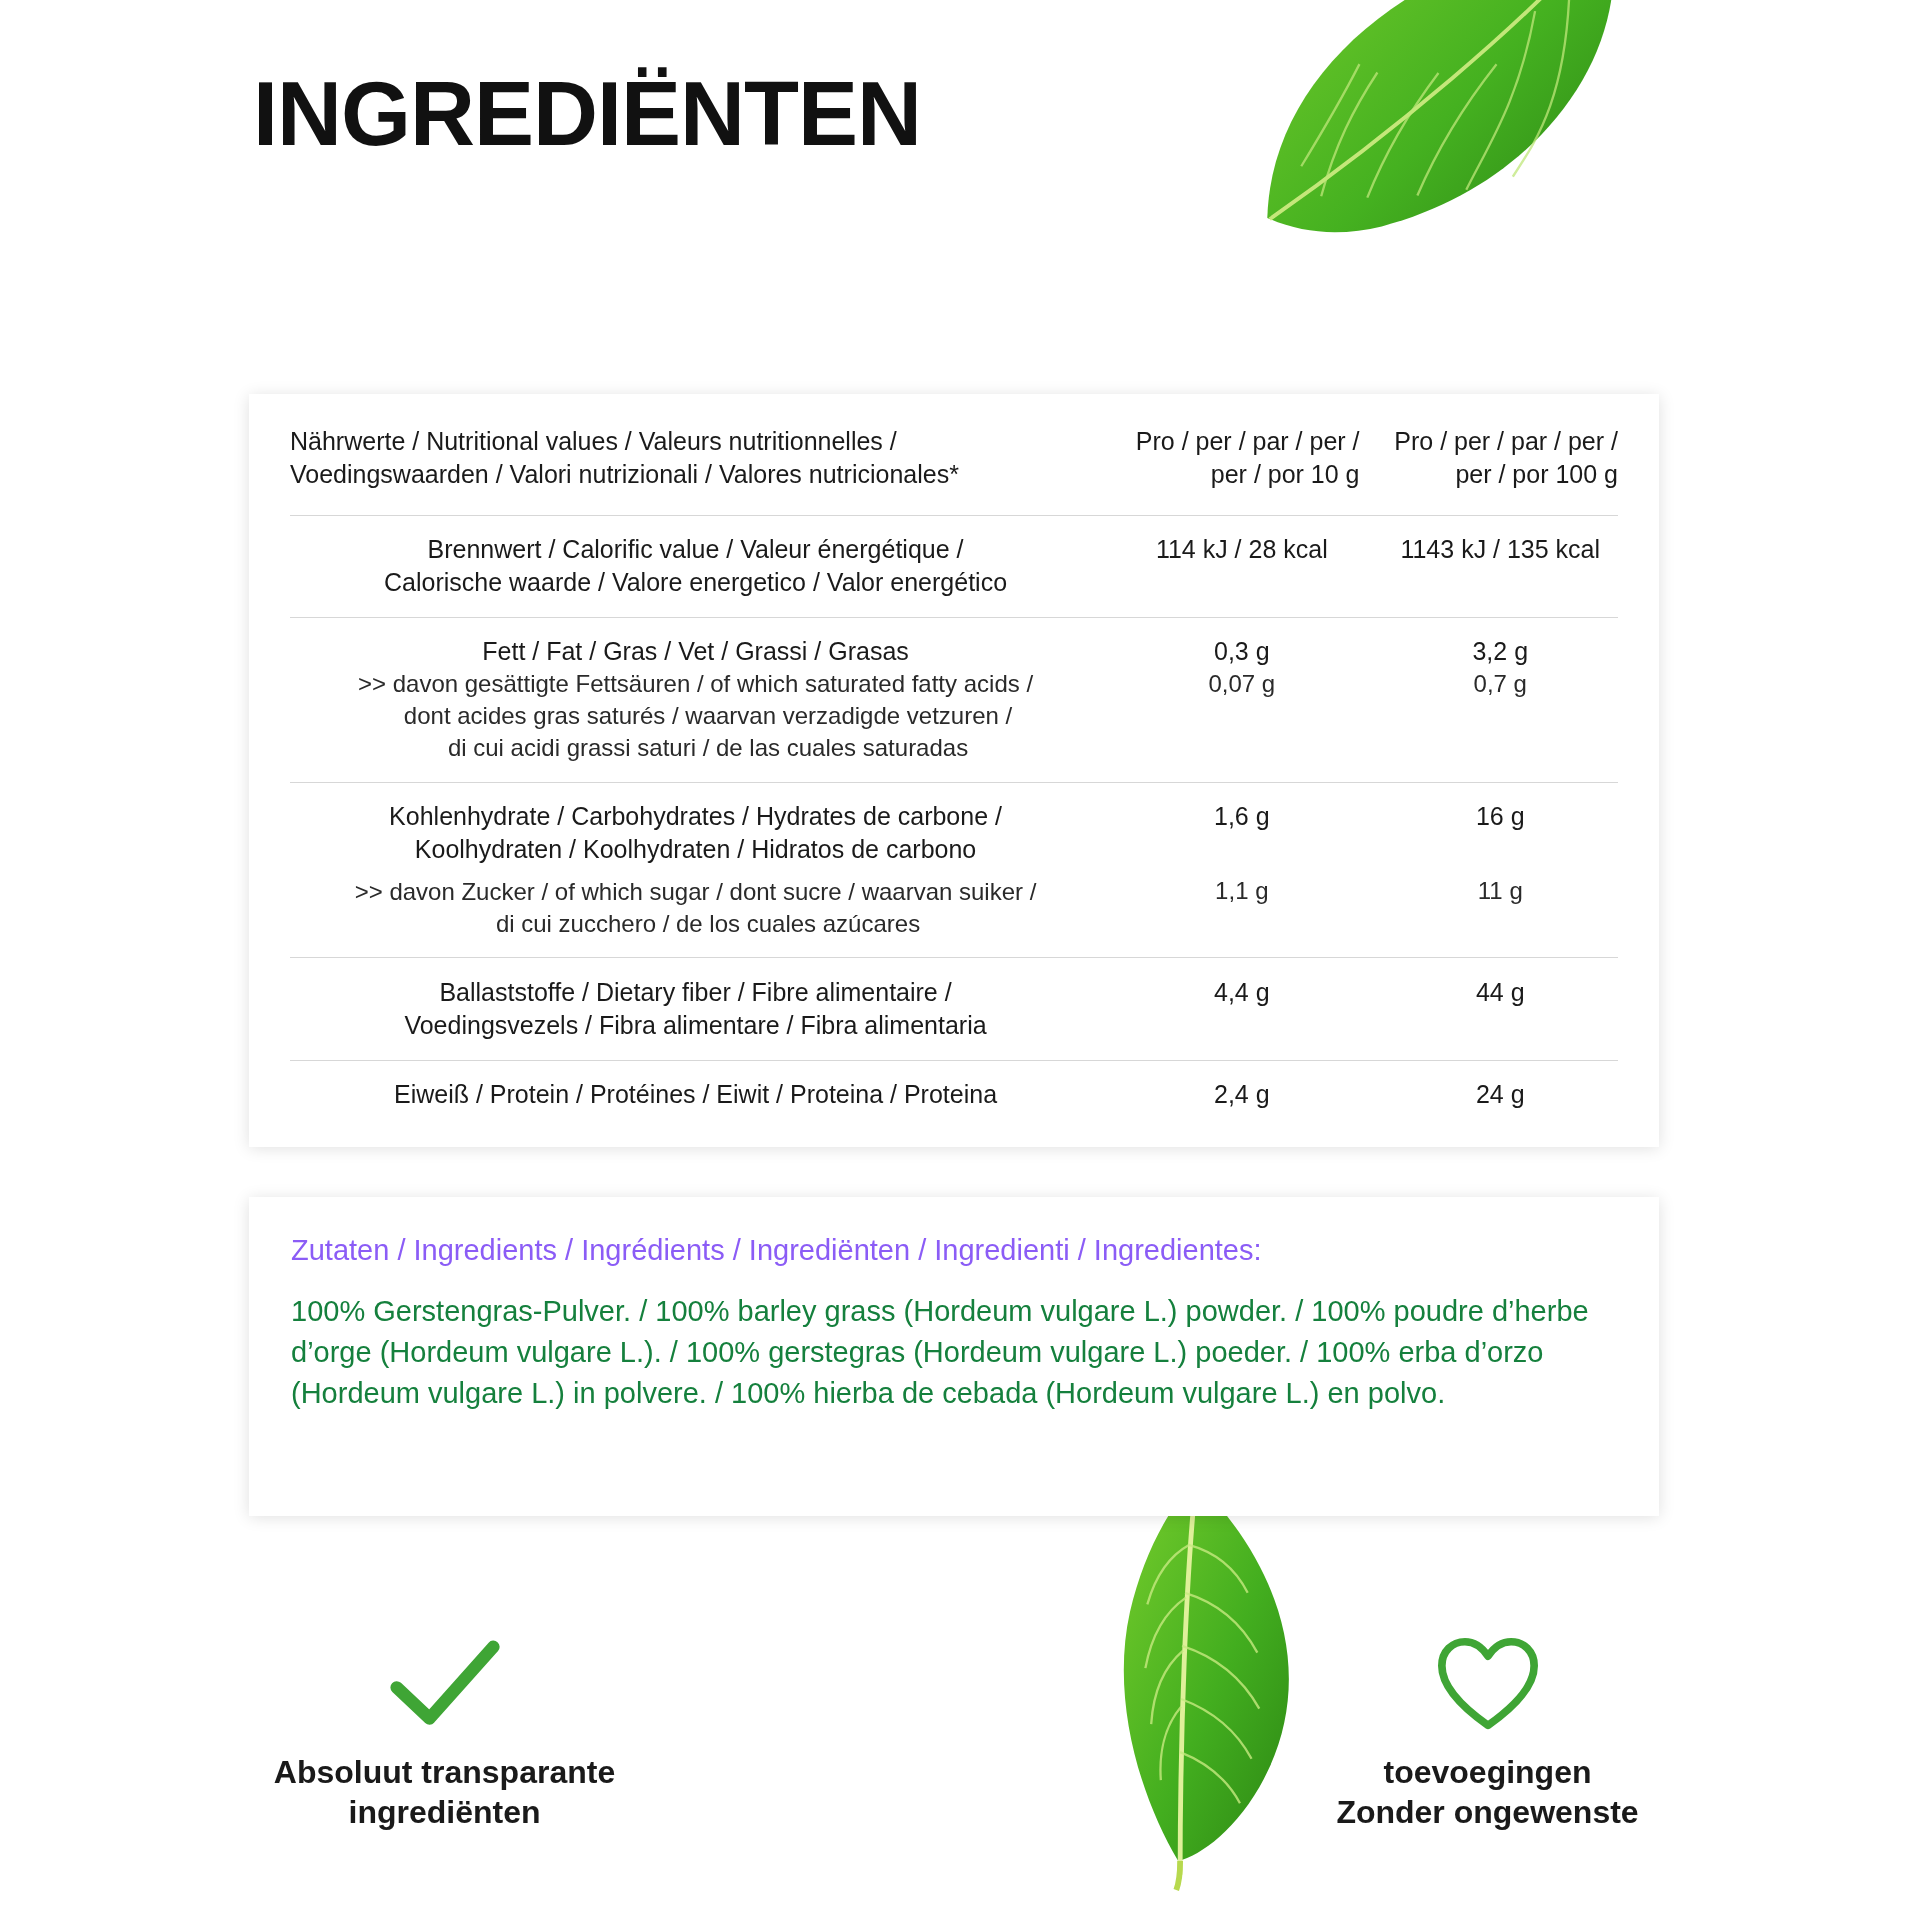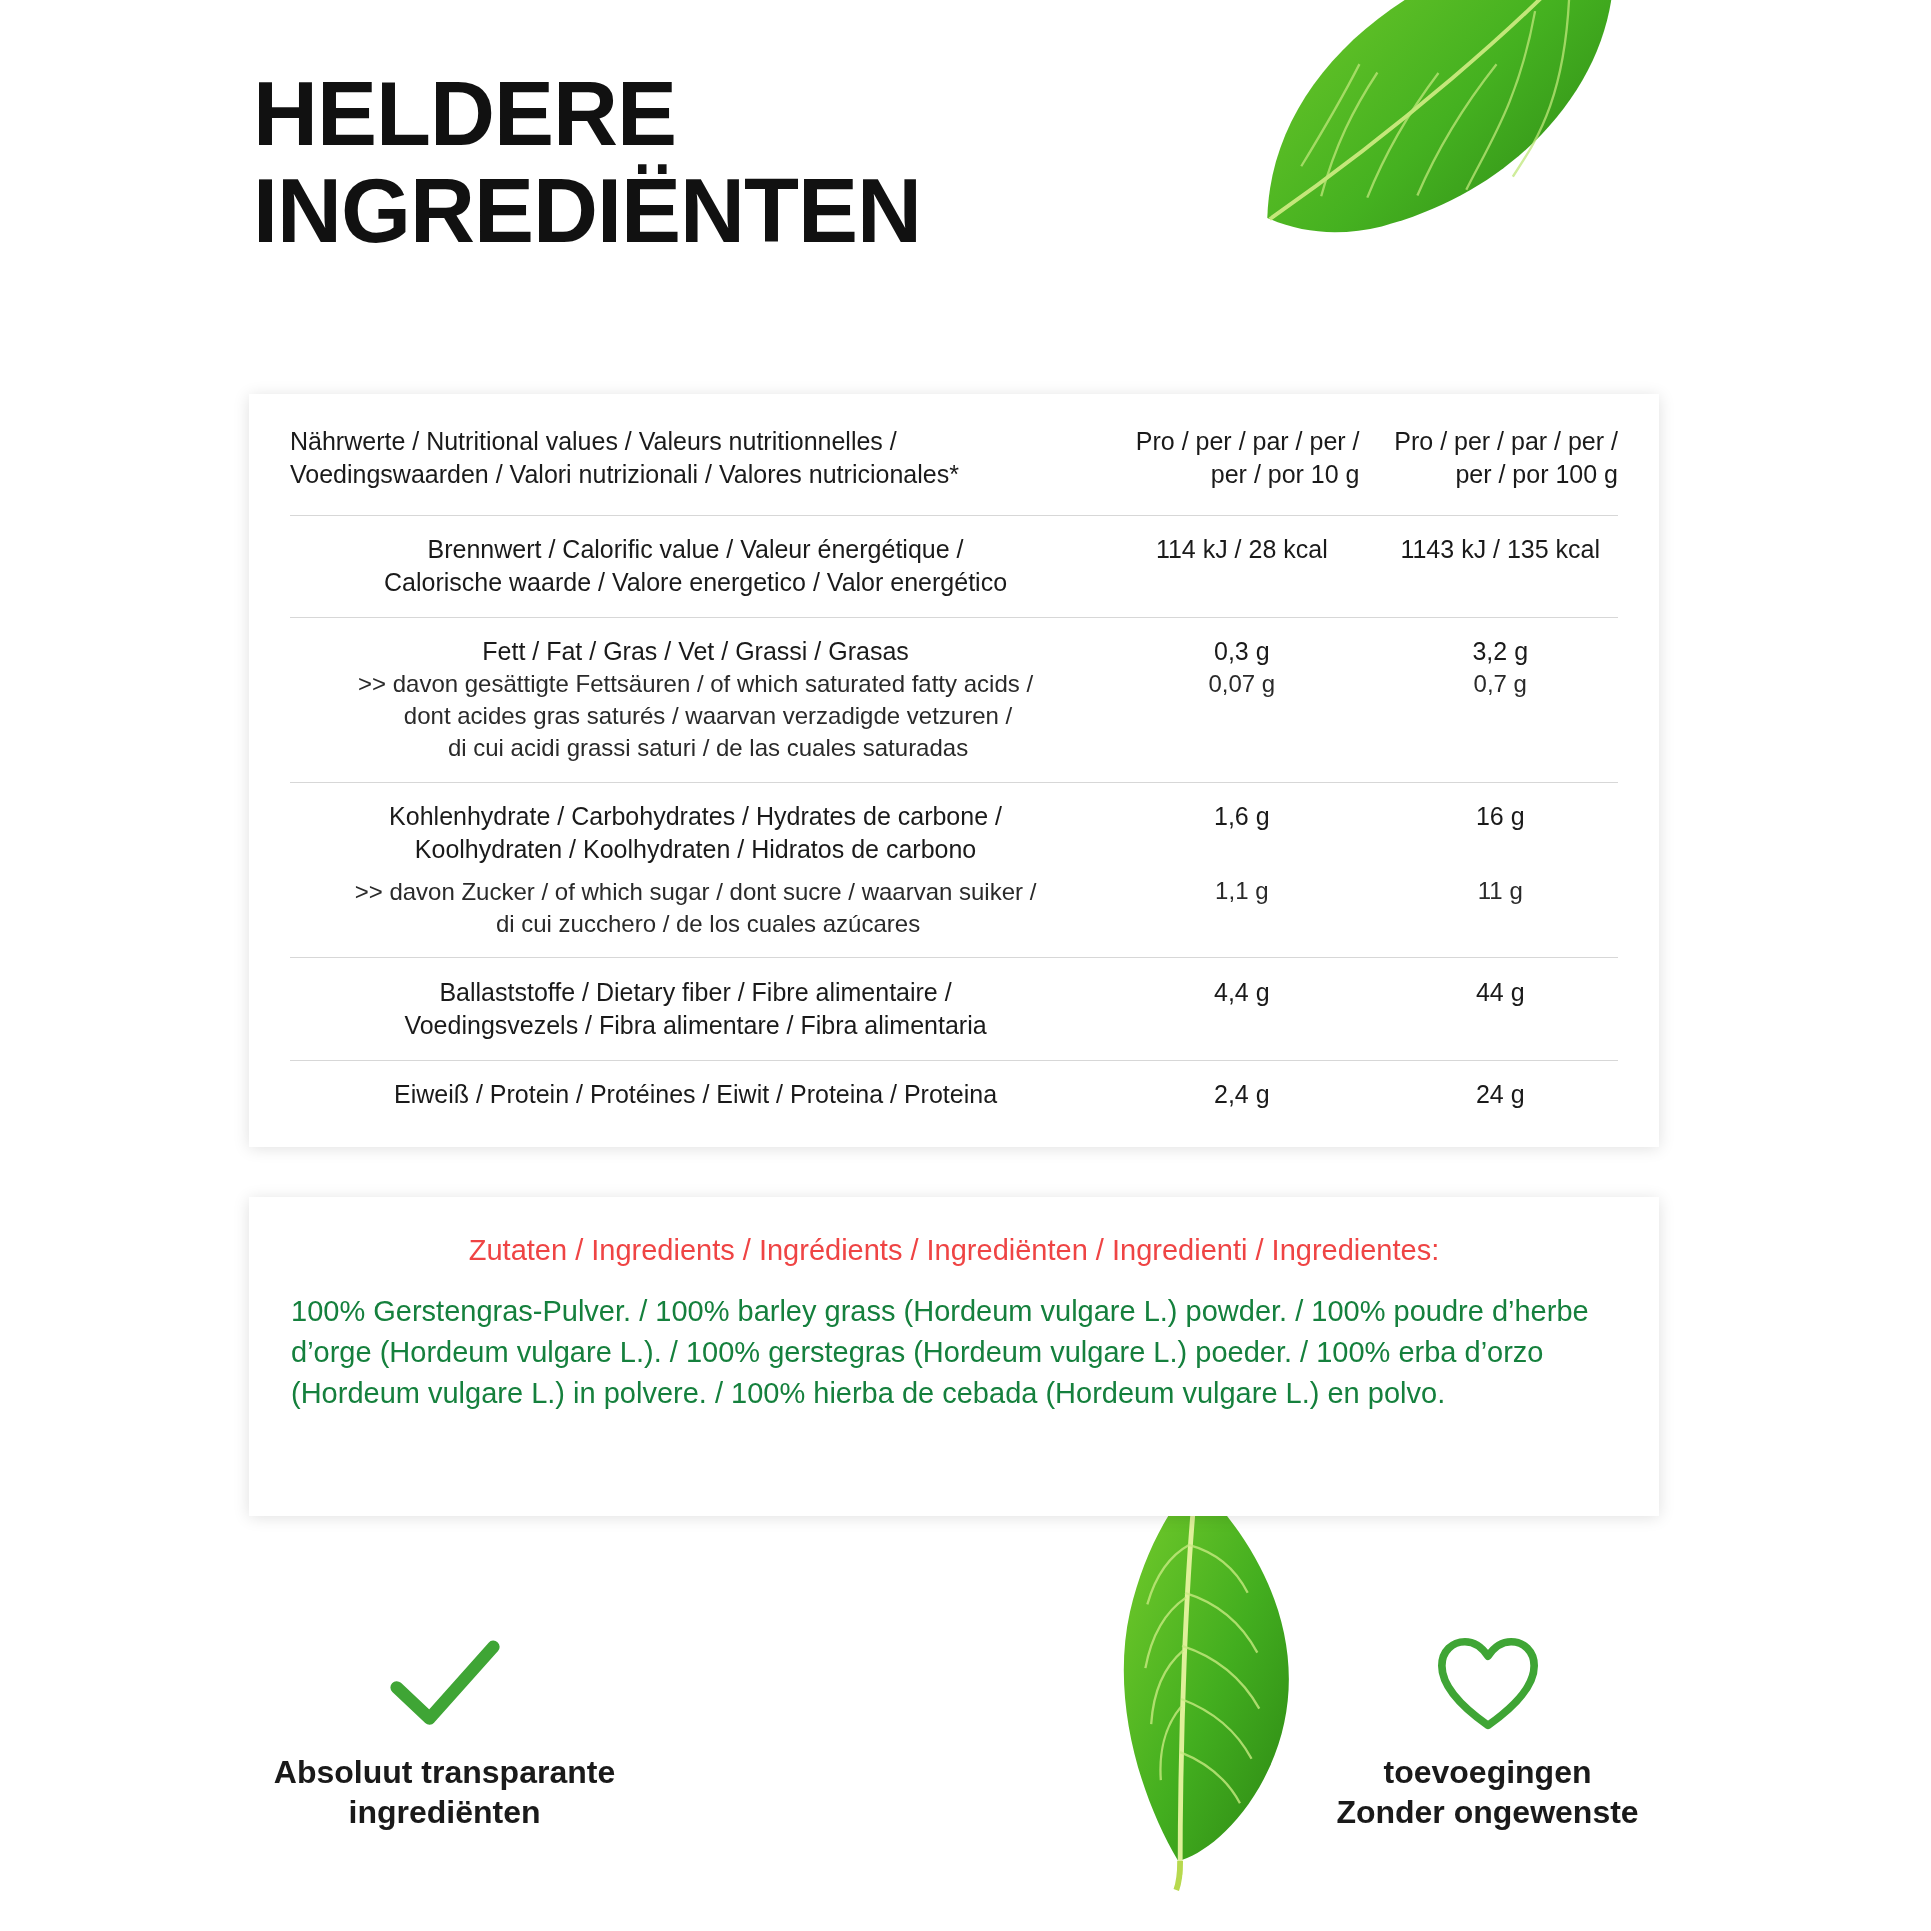--- a/index.html
+++ b/index.html
@@ -115,23 +115,22 @@
   .sub .ind { display: block; padding-left: 25px; }
 
   
   .ing-wrap {
     padding: 33px 42px;
     box-sizing: border-box;
   }
   .ing-title {
     font-size: 29px;
     line-height: 1.4;
-    color: #ef4444;
+    color: #8b5cf6;
     margin-bottom: 1.9px;
-    text-align: center;
   }
   .ing-body {
     font-size: 29px;
     line-height: 1.42;
     color: #15803d;
     margin-top: 20px;
   }
 
   
   .benefits {
@@ -157,21 +156,20 @@
     font-size: 32px;
     font-weight: bold;
     line-height: 1.25;
     color: #1a1a1a;
   }
 </style>
 </head>
 <body>
 
 <div class="headline">
-  <div>HELDERE</div>
   <div>INGREDIËNTEN</div>
 </div>
 
 <svg class="leaf-top" viewBox="0 0 470 260">
   <defs>
     <linearGradient id="lg1" x1="0" y1="0" x2="1" y2="1">
       <stop offset="0%" stop-color="#6cc72a"></stop>
       <stop offset="55%" stop-color="#45b120"></stop>
       <stop offset="100%" stop-color="#2f8c17"></stop>
     </linearGradient>

